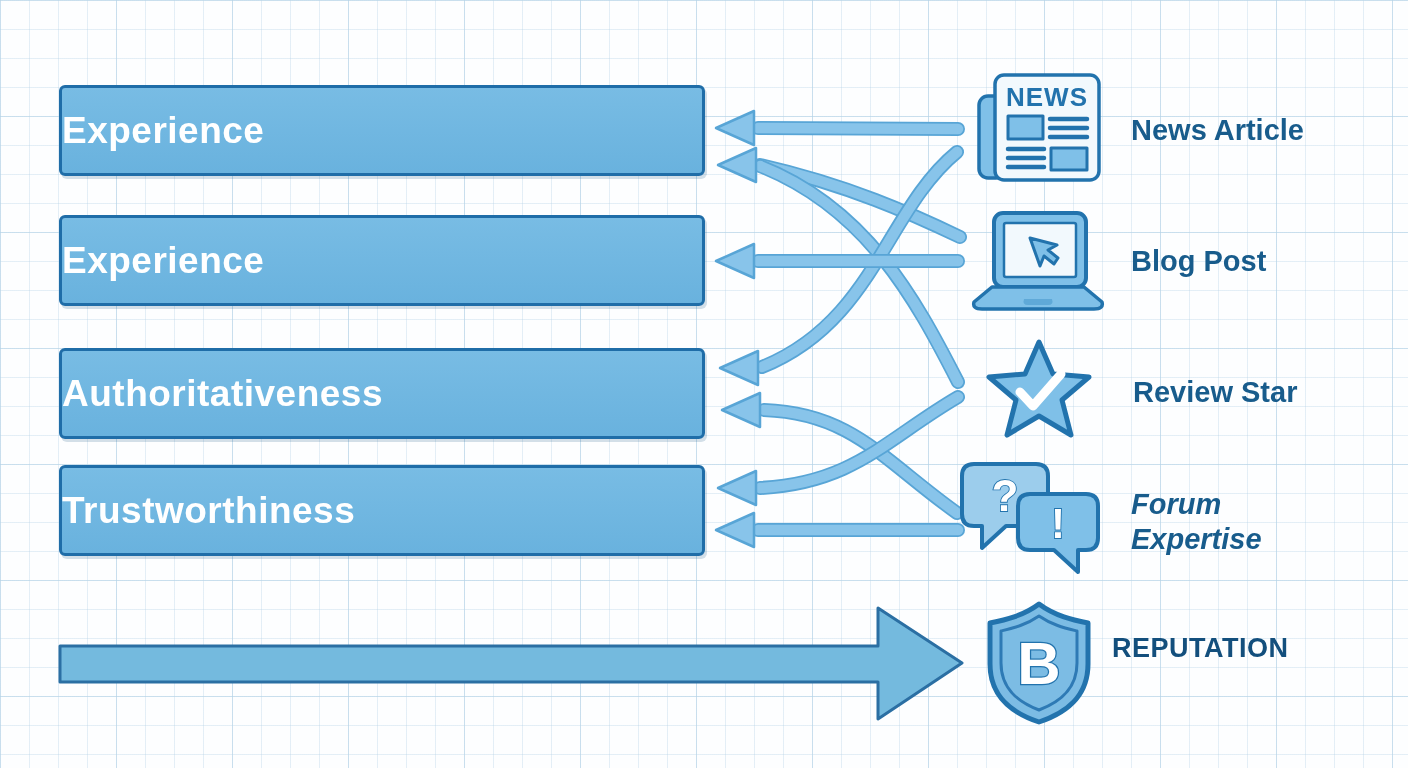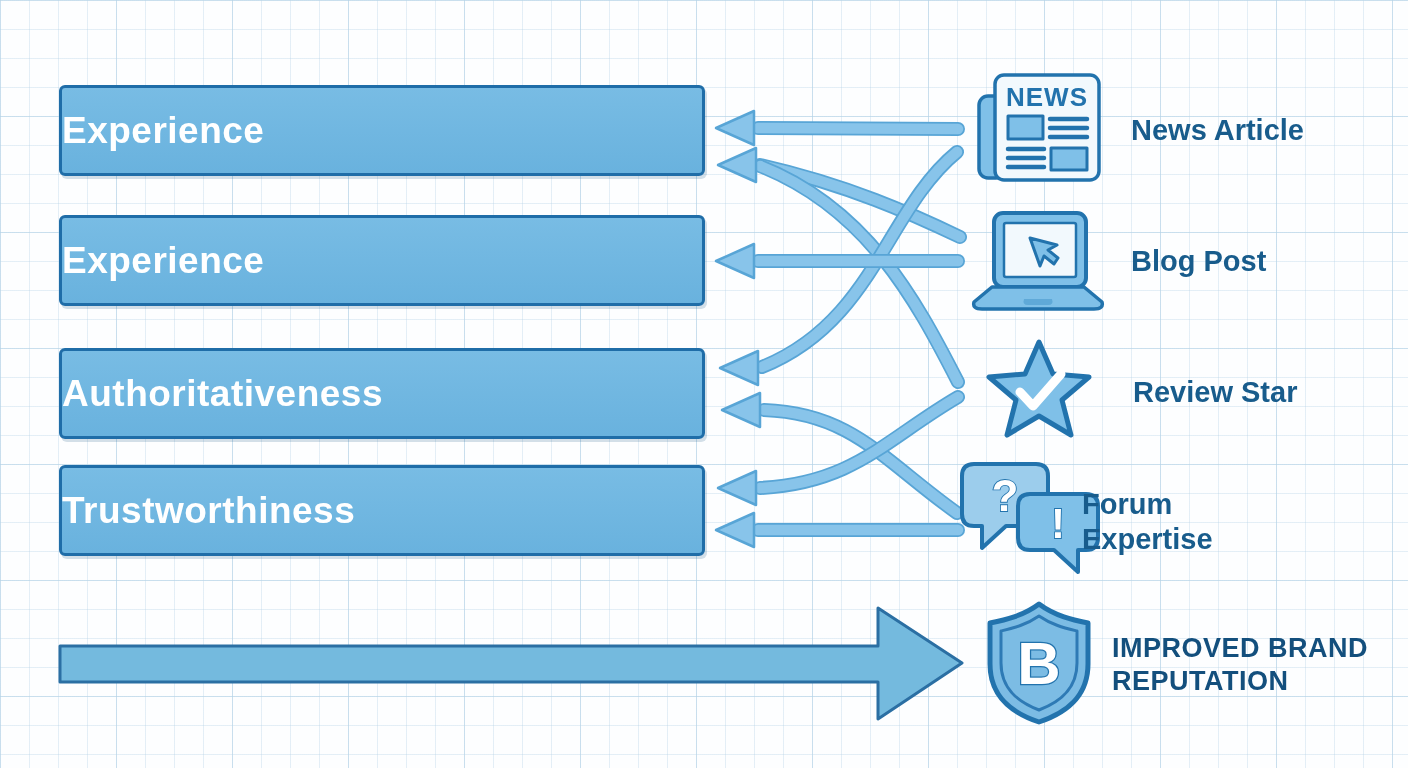--- a/index.html
+++ b/index.html
@@ -152,23 +152,22 @@
 
   <svg class="icon" style="left:985px;top:600px;" width="108" height="126" viewBox="0 0 108 126">
     <path d="M54,4 C70,16 88,20 103,23 L103,64 C103,97 81,113 54,122 C27,113 5,97 5,64 L5,23 C20,20 38,16 54,4 Z" fill="#7cbce4" class="ic-stroke" stroke-width="5"></path>
     <path d="M54,16 C67,25 80,28 92,31 L92,63 C92,89 75,102 54,110 C33,102 16,89 16,63 L16,31 C28,28 41,25 54,16 Z" fill="none" stroke="#2e7ab5" stroke-width="3" stroke-linejoin="round"></path>
     <text x="54" y="84" font-size="60" fill="#ffffff" stroke="#2273ad" stroke-width="2.5" text-anchor="middle" style="paint-order:stroke">B</text>
   </svg>
 
   <div class="src-label" style="left:1125px;top:113px;">News Article</div>
   <div class="src-label" style="left:1125px;top:244px;">Blog Post</div>
   <div class="src-label" style="left:1127px;top:375px;text-align:right;">Review Star</div>
-  <div class="src-label" style="left:1076px;top:487px;">
+  <div class="src-label" style="left:1125px;top:487px;font-style:italic;">
     <div>Forum</div>
     <div>Expertise</div>
   </div>
 
   <div class="result-label" style="left:1112px;top:632px;">
-    <div>IMPROVED BRAND</div>
     <div>REPUTATION</div>
   </div>
 
 </div>
 
 </body></html>

